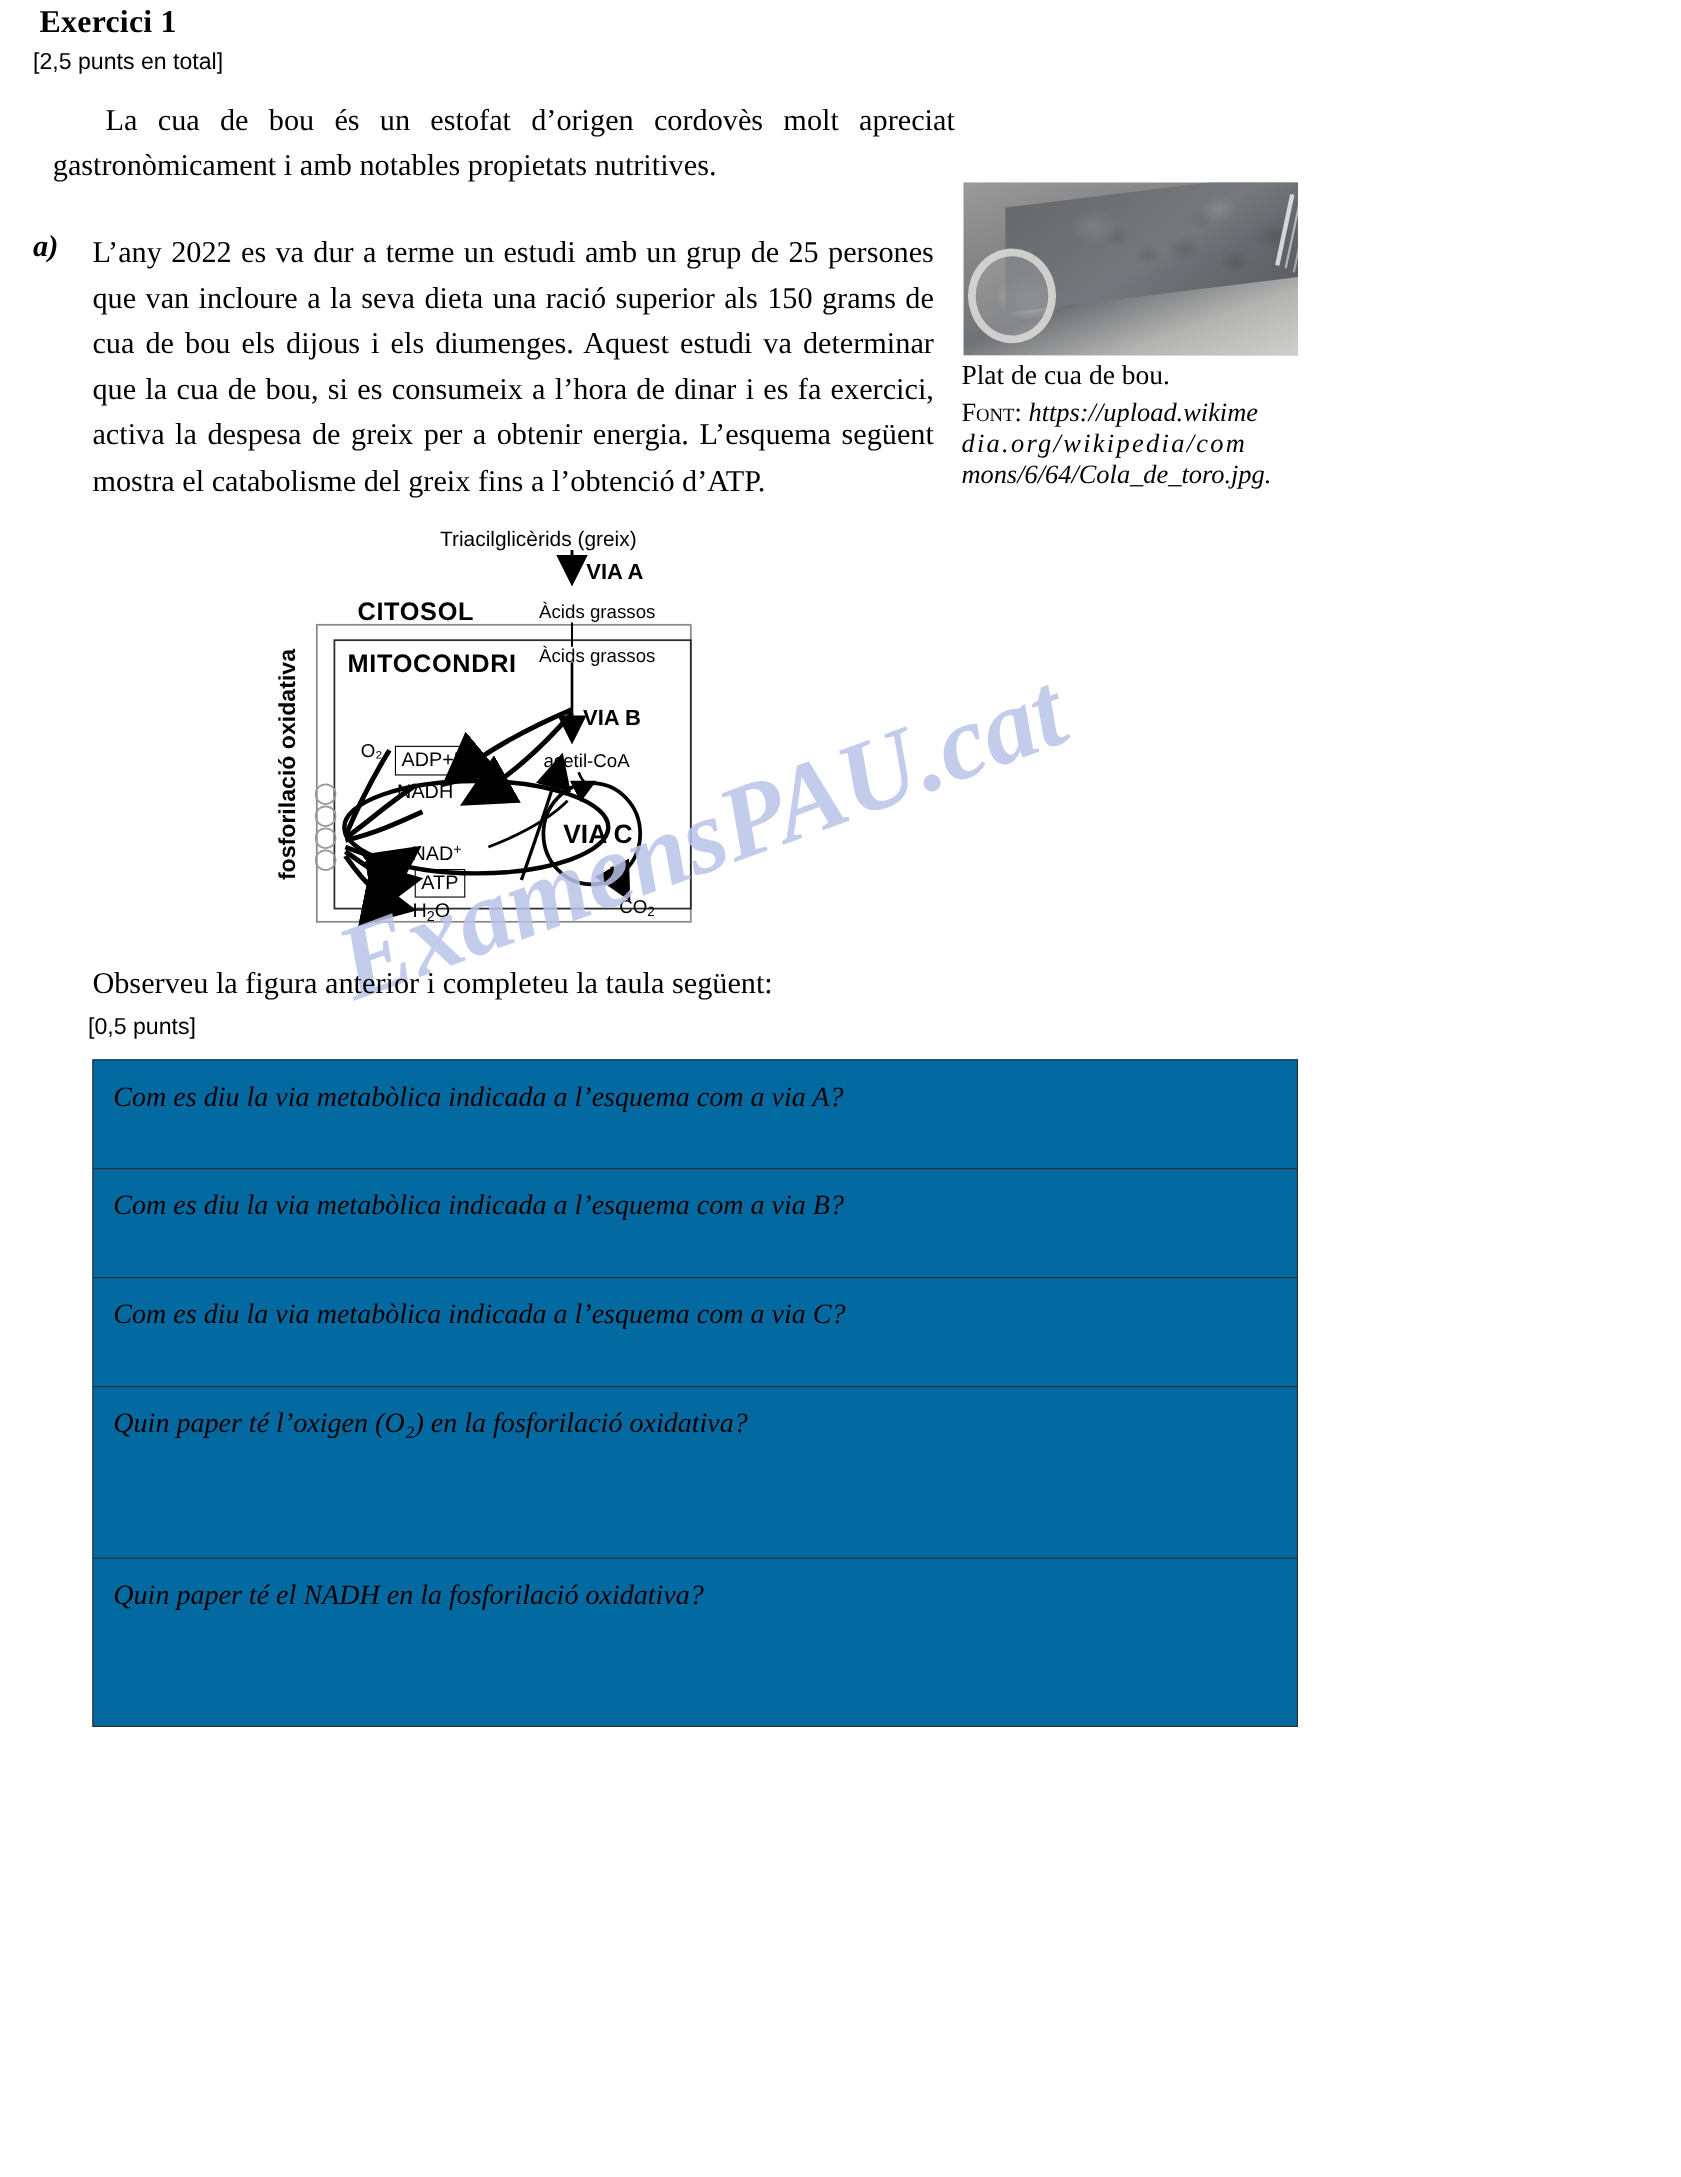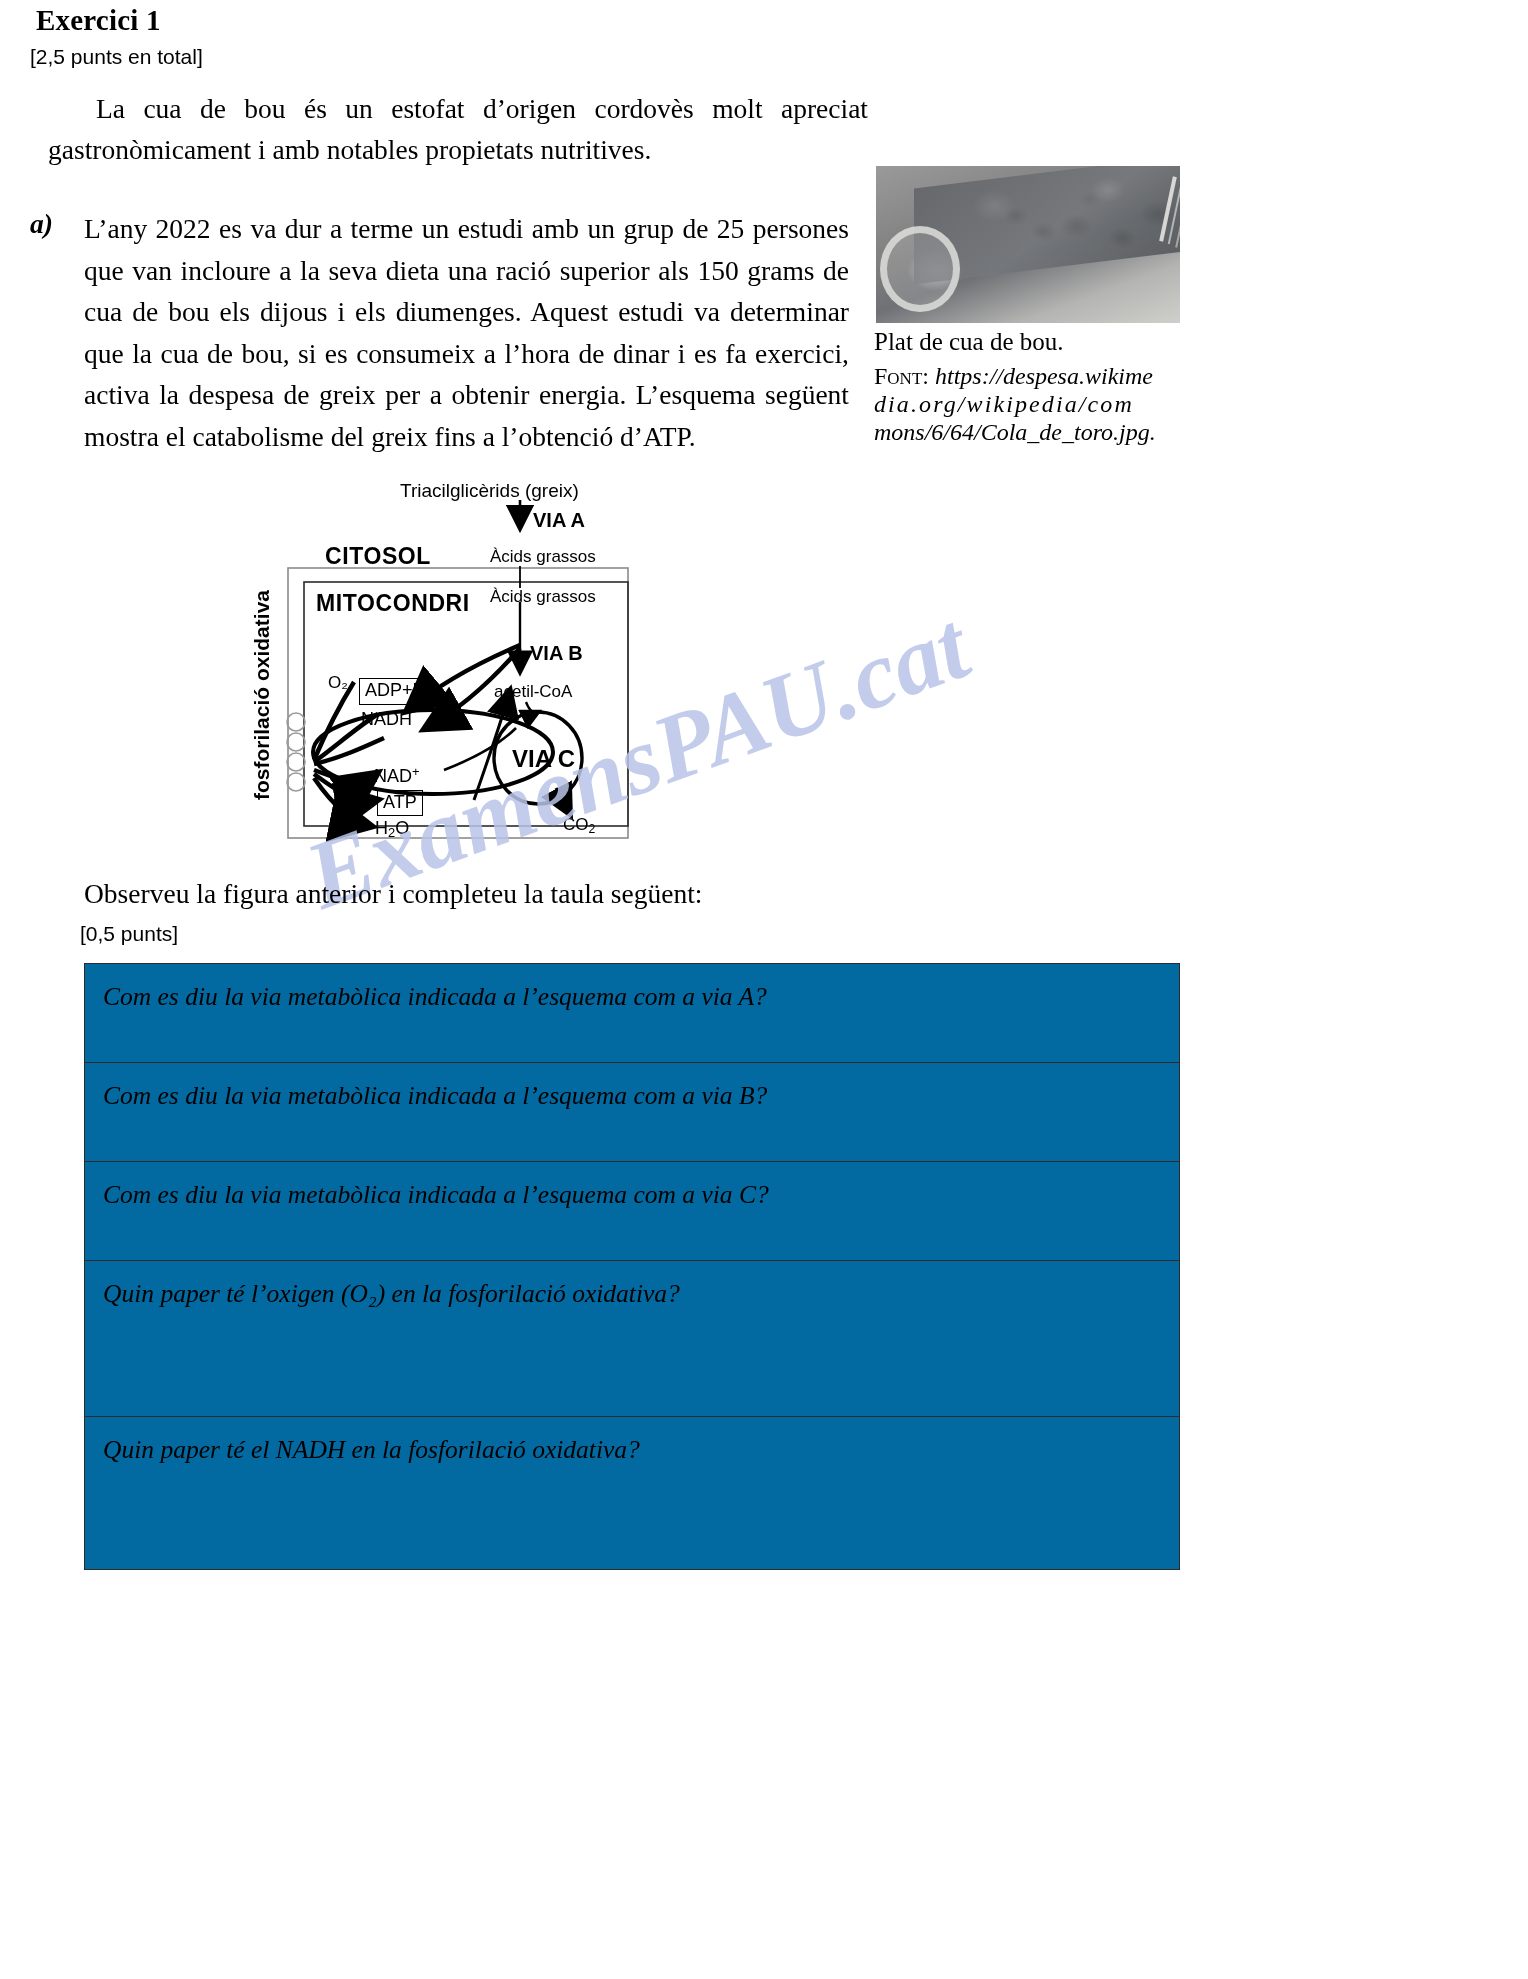--- a/index.html
+++ b/index.html
@@ -242,21 +242,21 @@
   <div class="photo-wrap">
     <div class="photo">
       <div class="plate"></div>
       <div class="glass"></div>
       <div class="fork"></div>
     </div>
   </div>
   <div class="cap-title">Plat de cua de bou.</div>
   <div class="cap-font">
     <span class="smallcaps">Font:</span>
-    <span class="cap-url">https://despesa.wikime</span>
+    <span class="cap-url">https://upload.wikime</span>
     <span class="cap-url cap-line2">dia.org/wikipedia/com</span>
     <span class="cap-url cap-line3">mons/6/64/Cola_de_toro.jpg.</span>
   </div>
 
   <div class="diagram">
     <svg width="700" height="400" viewBox="0 0 700 400">
       <defs>
         <marker id="ah" markerWidth="9" markerHeight="9" refX="7" refY="4.5" orient="auto">
           <path d="M0,0 L9,4.5 L0,9 z" fill="#000"></path>
         </marker>

